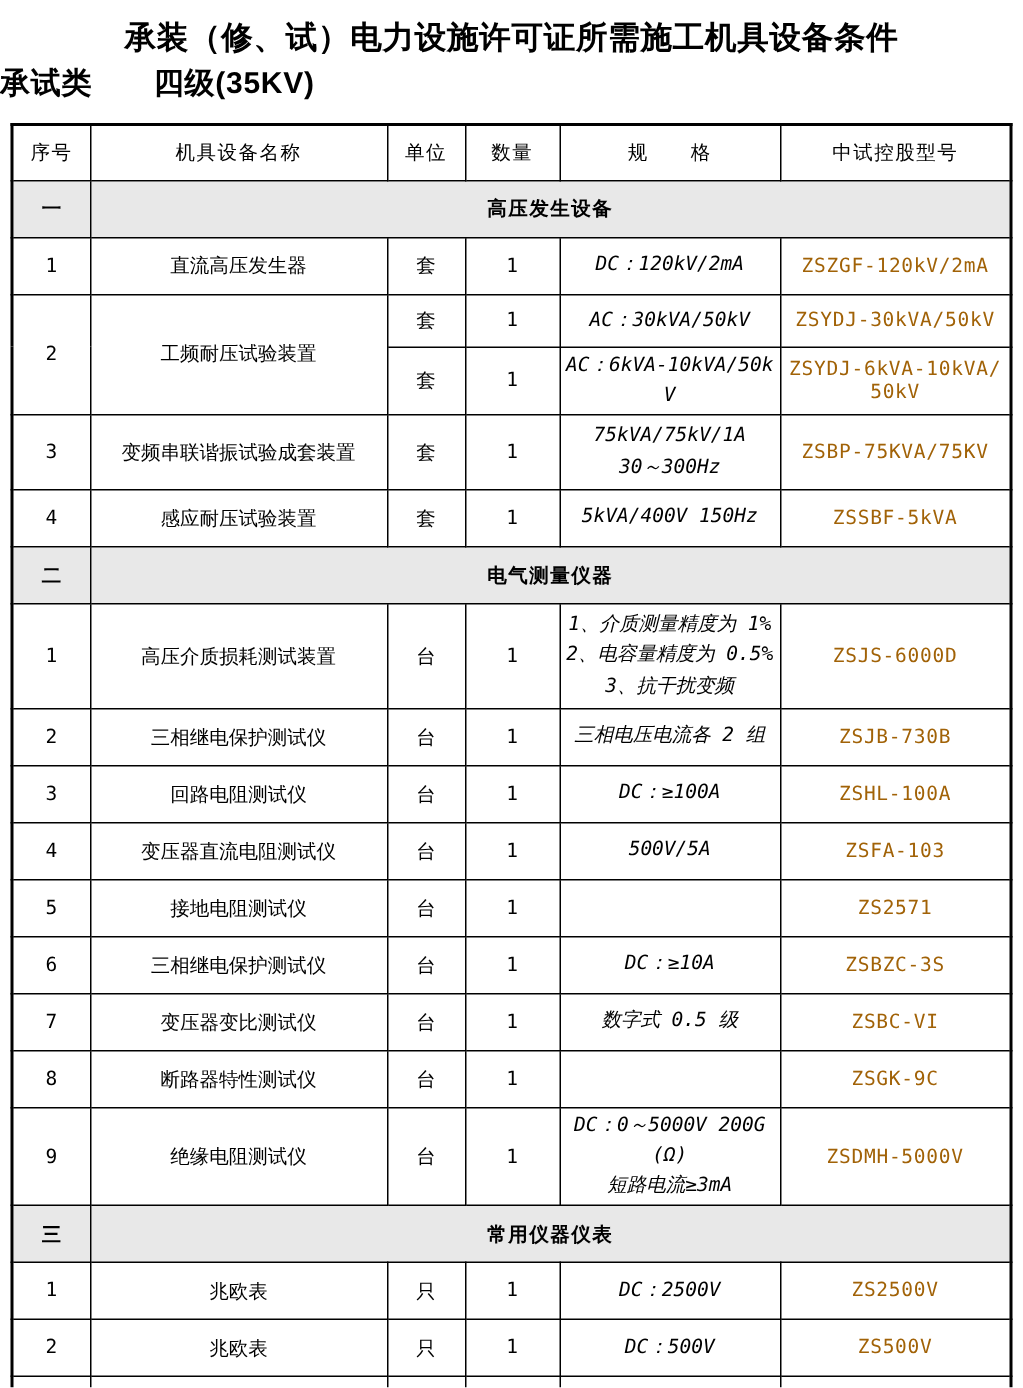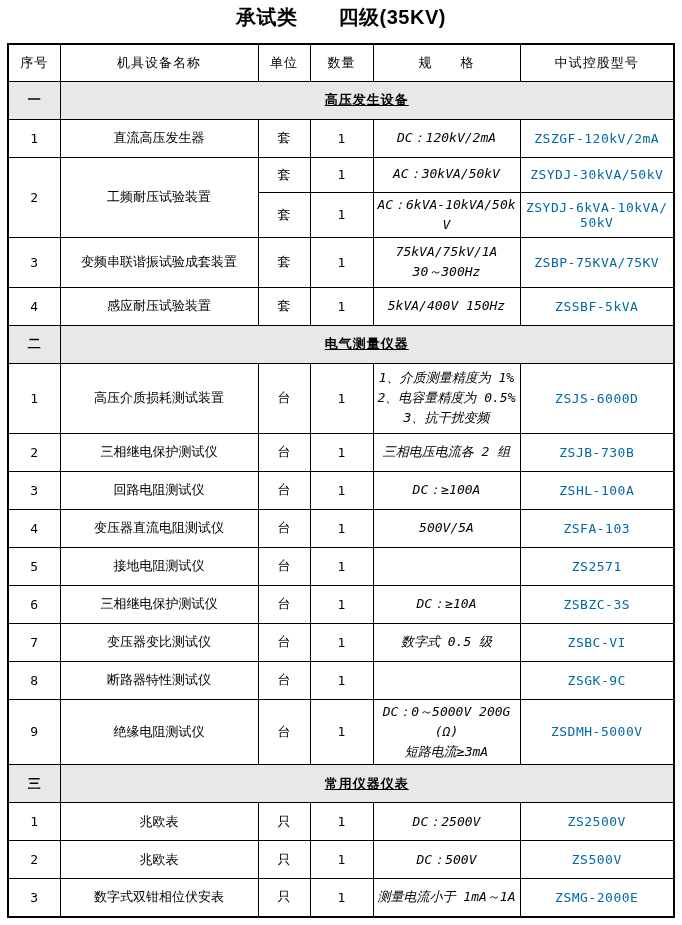--- a/index.html
+++ b/index.html
@@ -19,21 +19,21 @@
   }
   .page-title {
     text-align: center;
     font-weight: bold;
     font-size: 21px;
     line-height: 1.25;
     padding-top: 13px;
     letter-spacing: 0.5px;
   }
   .page-subtitle {
-    text-align: center;
+    text-align: left;
     font-weight: bold;
     font-size: 20px;
     line-height: 1.25;
     padding-top: 5px;
     padding-bottom: 13px;
     letter-spacing: 0.5px;
   }
   table.equip {
     border-collapse: collapse;
     table-layout: fixed;
@@ -66,45 +66,45 @@
   td.section-num {
     font-size: 15px;
     font-weight: bold;
   }
   td.section-name {
     text-align: left;
     font-size: 15px;
     font-weight: bold;
     padding-left: 10px;
     letter-spacing: 1px;
-    text-decoration: underline;
   }
   td.name {
     font-size: 13px;
   }
   td.unit {
     font-size: 13px;
   }
   td.spec {
     font-family: "DejaVu Sans Mono", "Liberation Sans", monospace;
     font-size: 12.5px;
     line-height: 1.55;
     font-style: italic;
   }
   td.model {
     font-family: "DejaVu Sans Mono", "Liberation Sans", monospace;
     font-size: 12.5px;
-    color: #0369a1;
+    color: #a16207;
     letter-spacing: 0.5px;
   }
 </style>
 </head>
 <body>
 
 <div class="page">
+  <div class="page-title">承装（修、试）电力设施许可证所需施工机具设备条件</div>
   <div class="page-subtitle">承试类　　四级(35KV)</div>
 
   <table class="equip">
     <colgroup>
       <col style="width:52px">
       <col style="width:198px">
       <col style="width:52px">
       <col style="width:63px">
       <col style="width:147px">
       <col style="width:154px">

